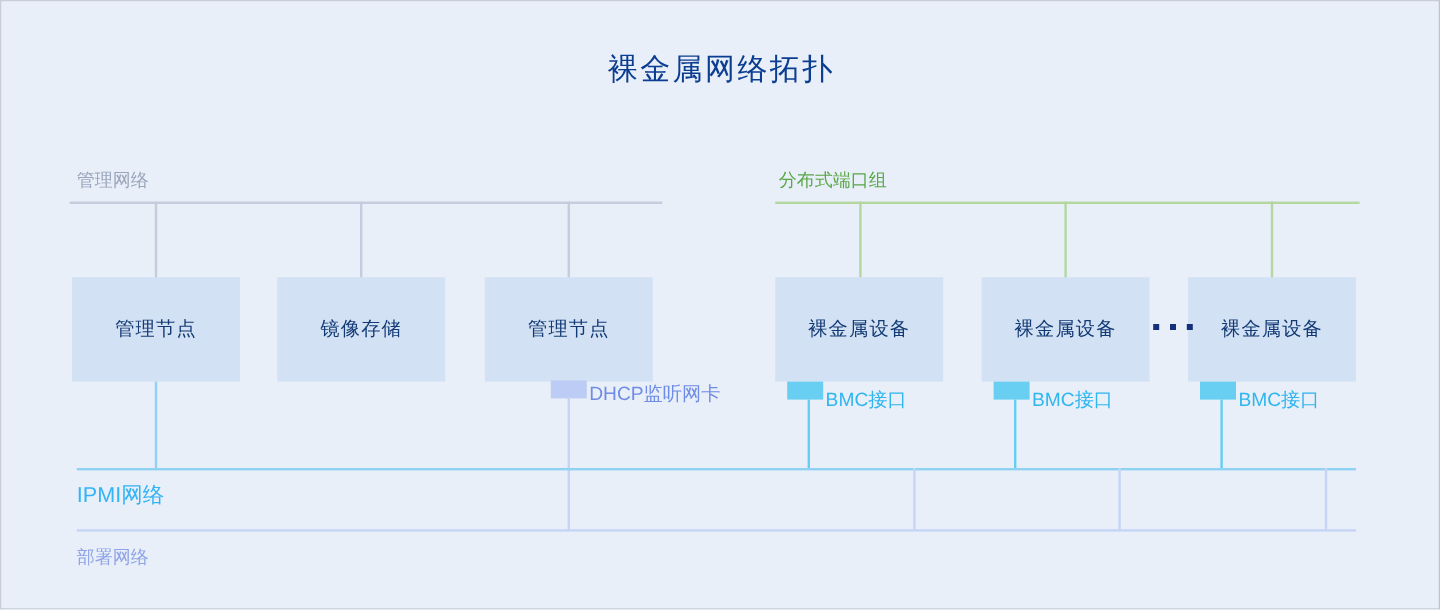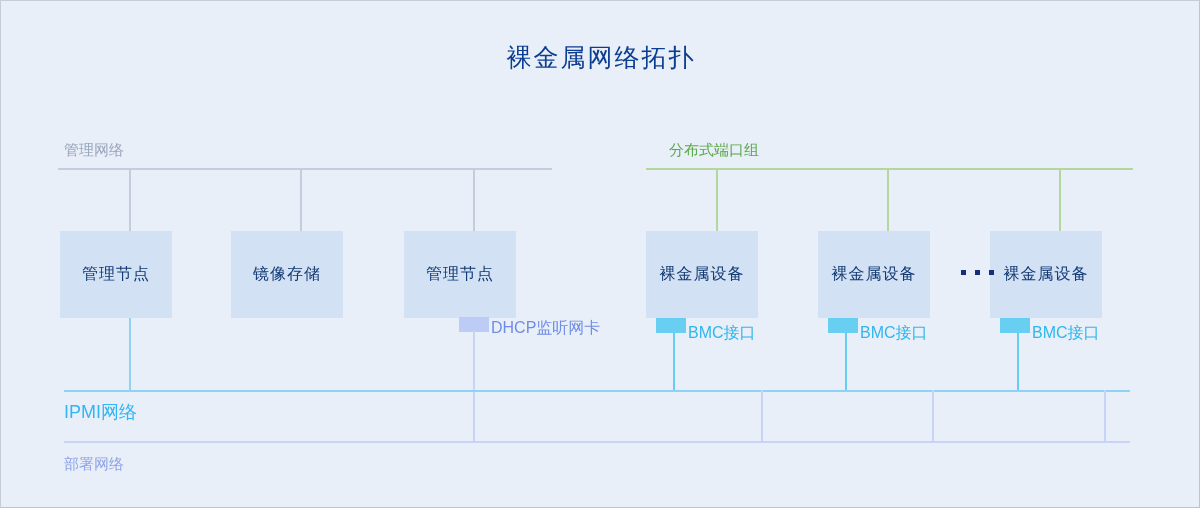--- a/index.html
+++ b/index.html
@@ -36,21 +36,21 @@
     font-weight: 400;
   }
 
   
   .zone-label {
     position: absolute;
     font-size: 15px;
     white-space: nowrap;
   }
   .zone-mgmt   { left: 63px;  top: 140px; color: #9aa6bd; }
-  .zone-dpg    { left: 648px; top: 140px; color: #5aa84a; margin-left: 20px; }
+  .zone-dpg    { left: 648px; top: 140px; color: #5aa84a; }
   .zone-ipmi   { left: 63px;  top: 399px; color: #33b4f5; font-size: 18px; }
   .zone-deploy { left: 63px;  top: 454px; color: #8ea3e8; }
 
   
   .bus {
     position: absolute;
     height: 2px;
   }
   .bus-mgmt   { left: 57px;  top: 167px; width: 494px; background: #c3cddd; }
   .bus-dpg    { left: 645px; top: 167px; width: 487px; background: #b4d7a0; }
@@ -65,21 +65,21 @@
   .v-gray  { background: #c3cddd; }
   .v-green { background: #b4d7a0; }
   .v-cyan  { background: #8fd2f3; }
   .v-blue  { background: #c6d4f6; }
   .v-bmc   { background: #63cdf2; }
 
   
   .node-box {
     position: absolute;
     top: 230px;
-    width: 112px;
+    width: 140px;
     height: 87px;
     background: #d3e1f4;
     display: flex;
     align-items: center;
     justify-content: center;
     font-size: 16px;
     color: #123a74;
     letter-spacing: 1px;
   }
 

